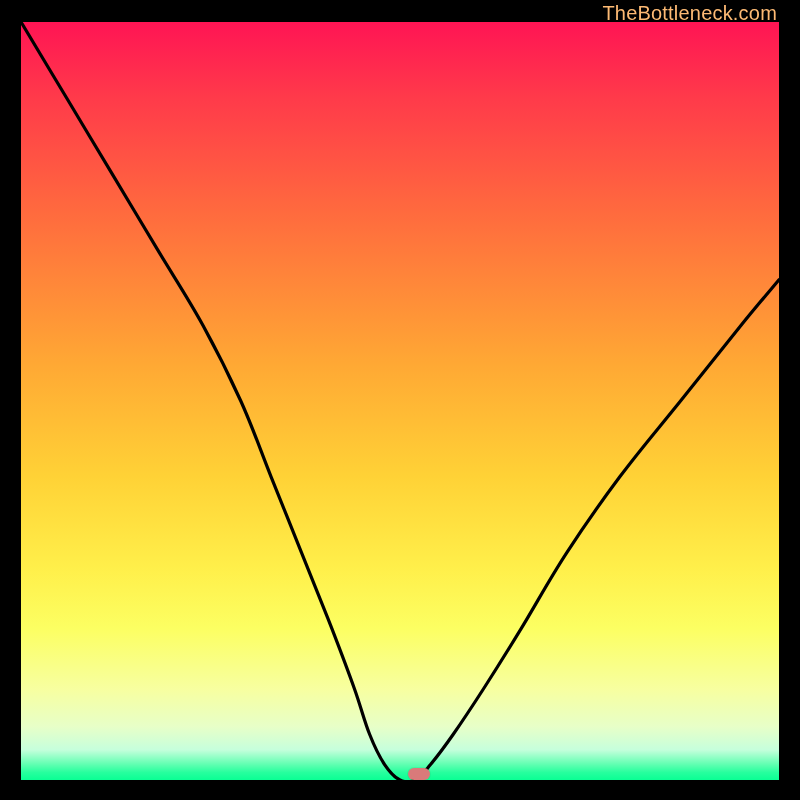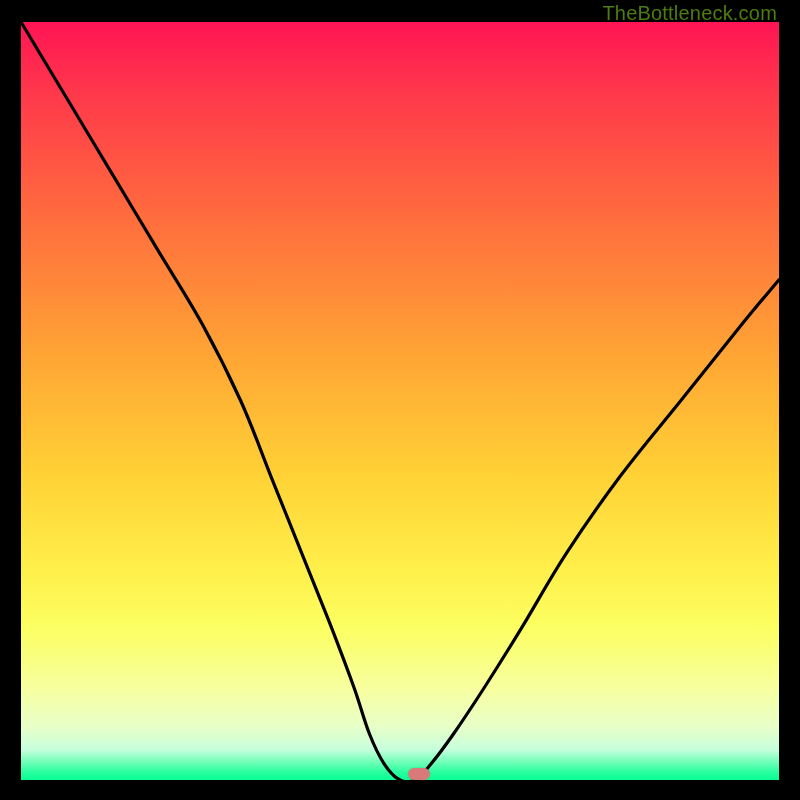--- a/index.html
+++ b/index.html
@@ -54,21 +54,21 @@
     height: 12px;
     border-radius: 6px;
     background: #d97a7a;
     transform: translate(-50%, -50%);
     box-shadow: 0 0 0 1px rgba(0,0,0,0.05);
   }
   .watermark {
     position: absolute;
     top: 2px;
     right: 23px;
-    color: #4d7c0f;
+    color: #fdba74;
     font-size: 20px;
     letter-spacing: 0.2px;
     user-select: none;
   }
 </style>
 </head>
 <body>
 
 <div class="frame">
   <div class="watermark">TheBottleneck.com</div>

